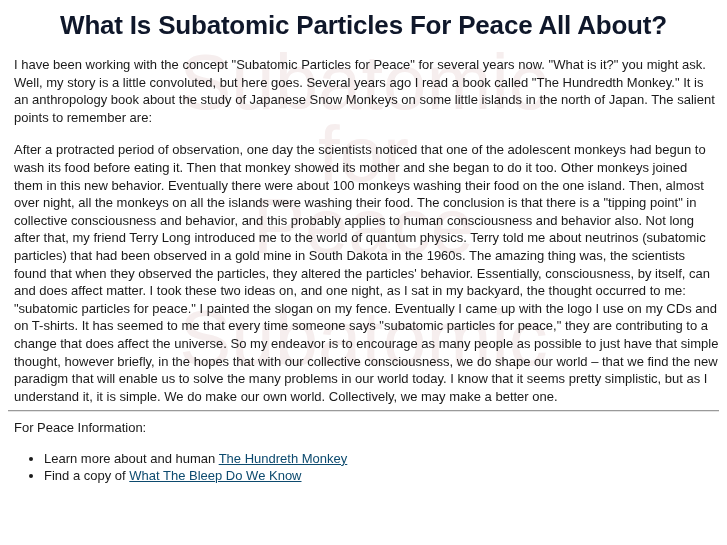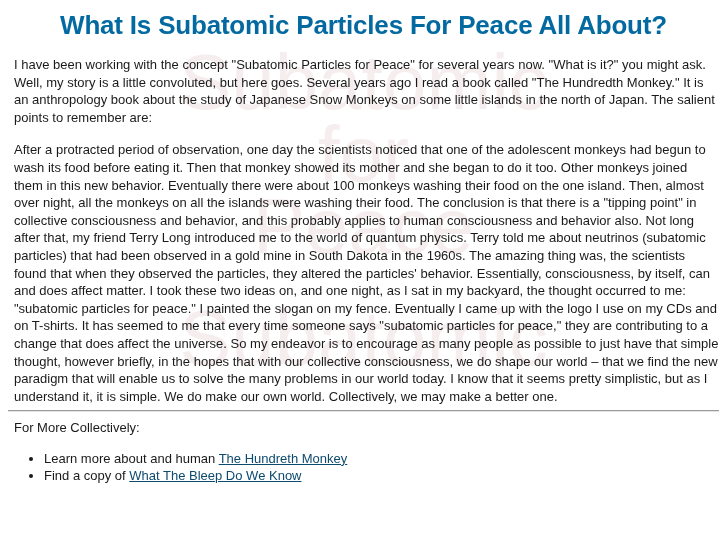--- a/index.html
+++ b/index.html
@@ -16,21 +16,21 @@
     font-family: "Liberation Sans", sans-serif;
     color: #f6eeee;
     font-size: 78px; line-height: 72px;
     text-align: center;
   }
   .watermark .wm-line { display: block; }
   .content { position: relative; z-index: 1; padding: 0 8px; }
   h1 {
     margin: 0; padding-top: 9px;
     font-size: 26px; font-weight: bold; text-align: center;
-    color: #0369a1; line-height: 32px; letter-spacing: -0.2px;
+    color: #0f172a; line-height: 32px; letter-spacing: -0.2px;
   }
   p {
     margin: 15px 0 0 6px;
     font-size: 13px; line-height: 17.6px;
   }
   ol, ul { margin: 13px 0 0 0; padding-left: 36px; font-size: 13px; line-height: 17.6px; }
   ul { list-style: disc; }
   li { padding-left: 0; }
   hr {
     border: none; border-top: 1px solid #9a9a9a; border-bottom: 1px solid #e4e4e4;
@@ -52,21 +52,21 @@
 <div class="content">
   <h1>What Is Subatomic Particles For Peace All About?</h1>
 
   <p>I have been working with the concept "Subatomic Particles for Peace" for several years now. "What is it?" you might ask. Well, my story is a little convoluted, but here goes. Several years ago I read a book called "The Hundredth Monkey." It is an anthropology book about the study of Japanese Snow Monkeys on some little islands in the north of Japan. The salient points to remember are:</p>
 
 
   <p>After a protracted period of observation, one day the scientists noticed that one of the adolescent monkeys had begun to wash its food before eating it. Then that monkey showed its mother and she began to do it too. Other monkeys joined them in this new behavior. Eventually there were about 100 monkeys washing their food on the one island. Then, almost over night, all the monkeys on all the islands were washing their food. The conclusion is that there is a "tipping point" in collective consciousness and behavior, and this probably applies to human consciousness and behavior also. Not long after that, my friend Terry Long introduced me to the world of quantum physics. Terry told me about neutrinos (subatomic particles) that had been observed in a gold mine in South Dakota in the 1960s. The amazing thing was, the scientists found that when they observed the particles, they altered the particles' behavior. Essentially, consciousness, by itself, can and does affect matter. I took these two ideas on, and one night, as I sat in my backyard, the thought occurred to me: "subatomic particles for peace." I painted the slogan on my fence. Eventually I came up with the logo I use on my CDs and on T-shirts. It has seemed to me that every time someone says "subatomic particles for peace," they are contributing to a change that does affect the universe. So my endeavor is to encourage as many people as possible to just have that simple thought, however briefly, in the hopes that with our collective consciousness, we do shape our world – that we find the new paradigm that will enable us to solve the many problems in our world today. I know that it seems pretty simplistic, but as I understand it, it is simple. We do make our own world. Collectively, we may make a better one.</p>
 
   <hr>
 
-  <p class="more">For More Collectively:</p>
+  <p class="more">For Peace Information:</p>
 
   <ul>
     <li>
       <span>Learn more about and human </span><a href="#">The Hundreth Monkey</a>
     </li>
     <li>
       <span>Find a copy of </span><a href="#">What The Bleep Do We Know</a>
     </li>
   </ul>
 </div>

